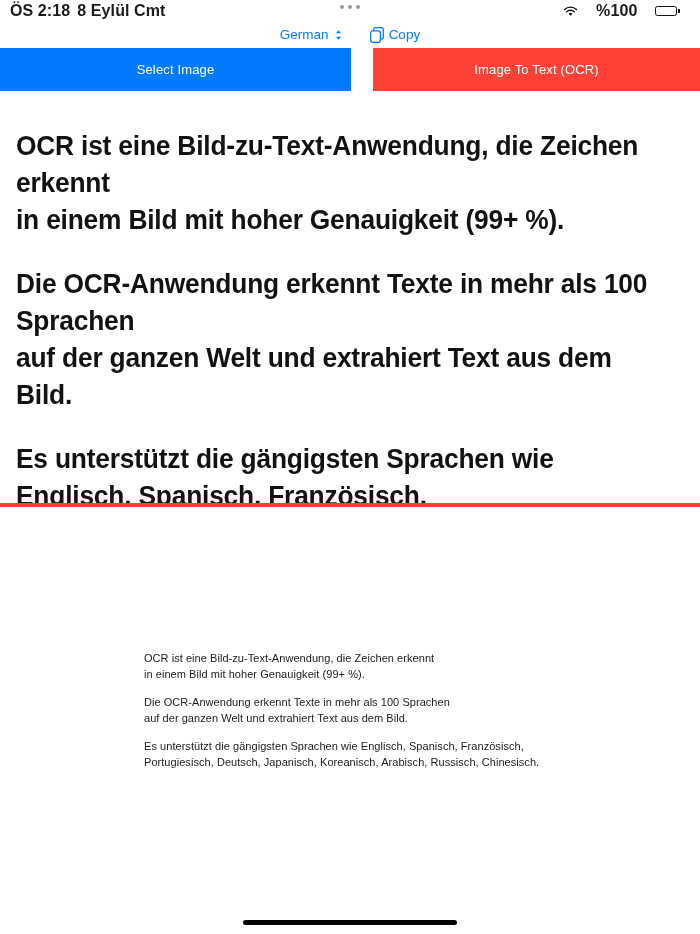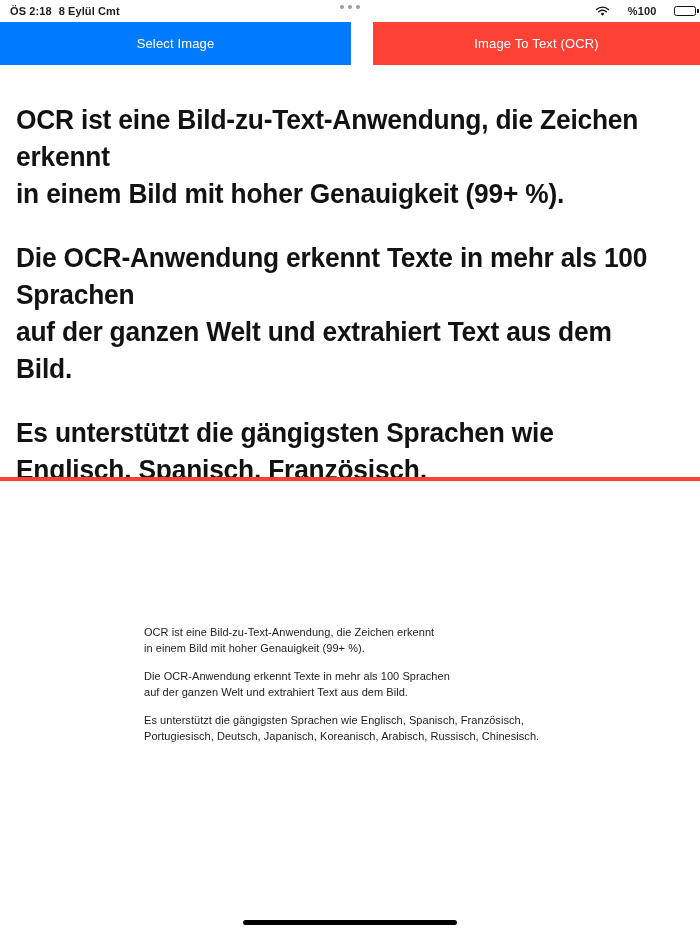--- a/index.html
+++ b/index.html
@@ -25,22 +25,22 @@
     flex-direction: column;
   }
 
   
   .status-bar {
     position: relative;
     height: 22px;
     flex: 0 0 22px;
     display: flex;
     align-items: center;
-    padding: 0 1px 0 10px;
-    font-size: 11px;
+    padding: 0 20px 0 10px;
+    font-size: 16px;
     font-weight: bold;
     color: #1b1b1b;
     letter-spacing: 0.1px;
     justify-content: flex-end;
   }
 
   .status-left {
     display: flex;
     align-items: baseline;
     gap: 7px;
@@ -252,20 +252,41 @@
       <span>%100</span>
       <span class="battery-icon">
         <span class="battery-body">
           <span class="battery-fill"></span>
         </span>
         <span class="battery-cap"></span>
       </span>
     </div>
   </div>
 
+  <div class="toolbar">
+    <div class="toolbar-item">
+      <span>German</span>
+      <span>
+        <svg class="chevron-ud" viewBox="0 0 9 12" aria-hidden="true">
+          <path d="M4.5 1.2 7 4.3H2L4.5 1.2z" fill="#007aff"></path>
+          <path d="M4.5 10.8 2 7.7h5l-2.5 3.1z" fill="#007aff"></path>
+        </svg>
+      </span>
+    </div>
+
+    <div class="toolbar-item">
+      <span>
+        <svg class="copy-glyph" viewBox="0 0 14 16" aria-hidden="true">
+          <rect x="3.6" y="0.7" width="9.7" height="11.4" rx="2.1" fill="none" stroke="#007aff" stroke-width="1.3"></rect>
+          <rect x="0.7" y="3.9" width="9.7" height="11.4" rx="2.1" fill="#ffffff" stroke="#007aff" stroke-width="1.3"></rect>
+        </svg>
+      </span>
+      <span>Copy</span>
+    </div>
+  </div>
 
   <div class="action-row">
     <button class="btn btn-select">Select Image</button>
     <button class="btn btn-ocr">Image To Text (OCR)</button>
   </div>
 
   <div class="image-area">
     <div class="img-par">OCR ist eine Bild-zu-Text-Anwendung, die Zeichen erkennt
 in einem Bild mit hoher Genauigkeit (99+ %).</div>
     <div class="img-par">Die OCR-Anwendung erkennt Texte in mehr als 100 Sprachen

